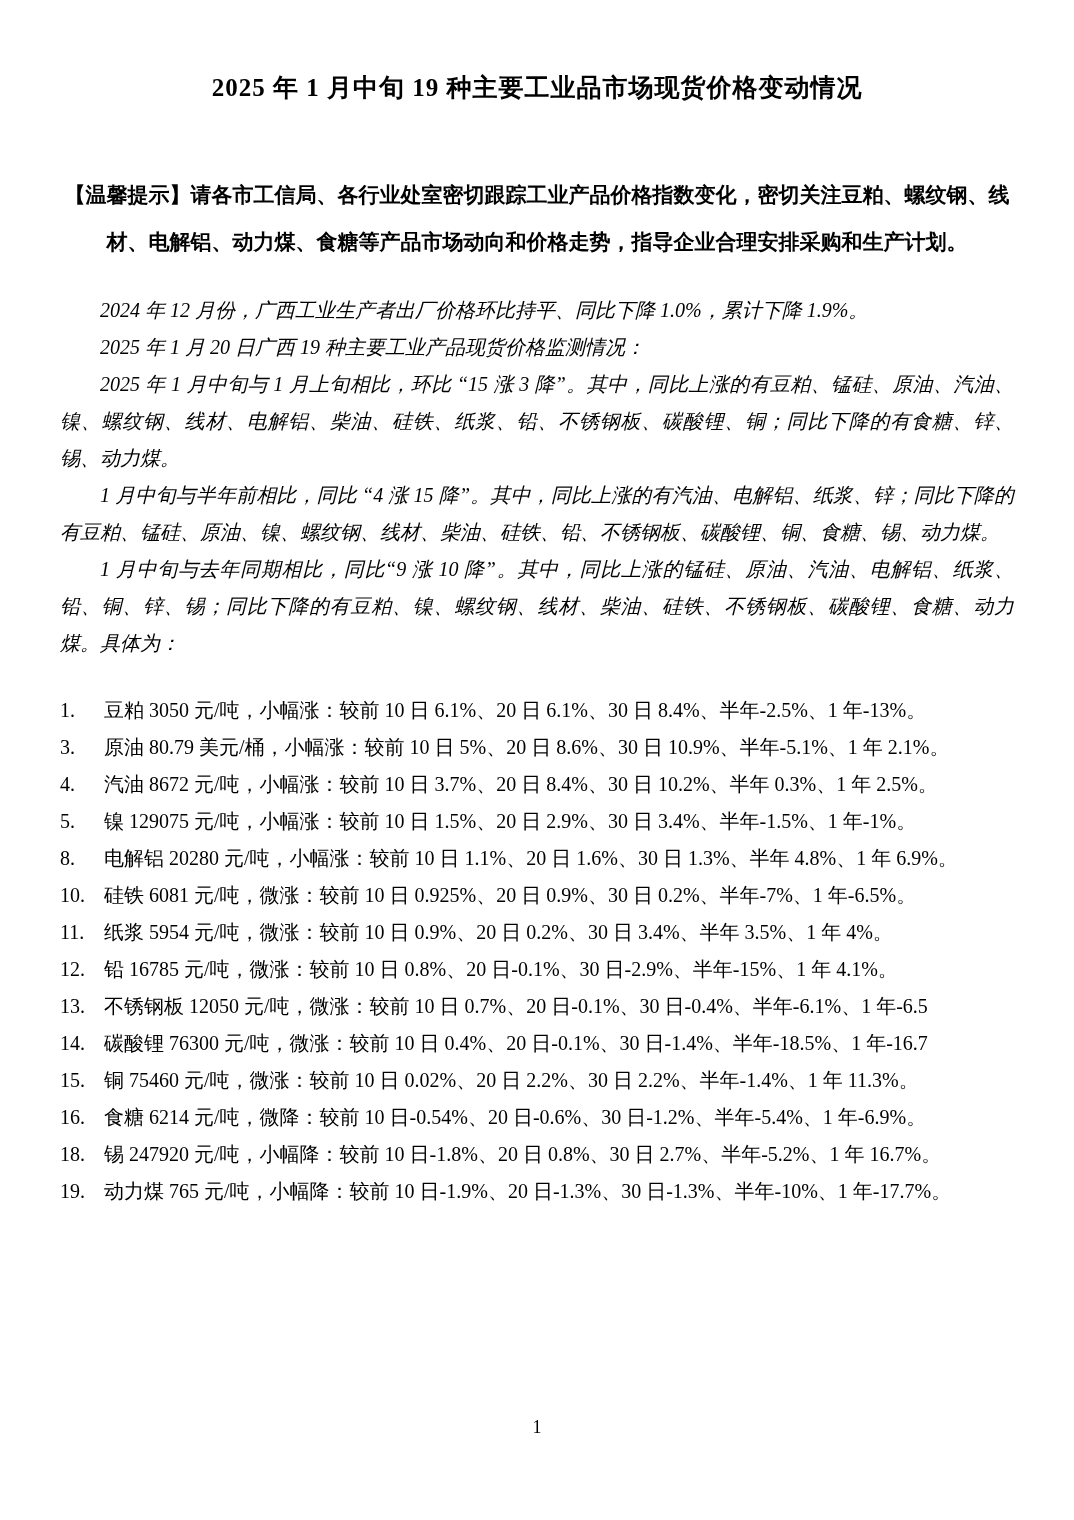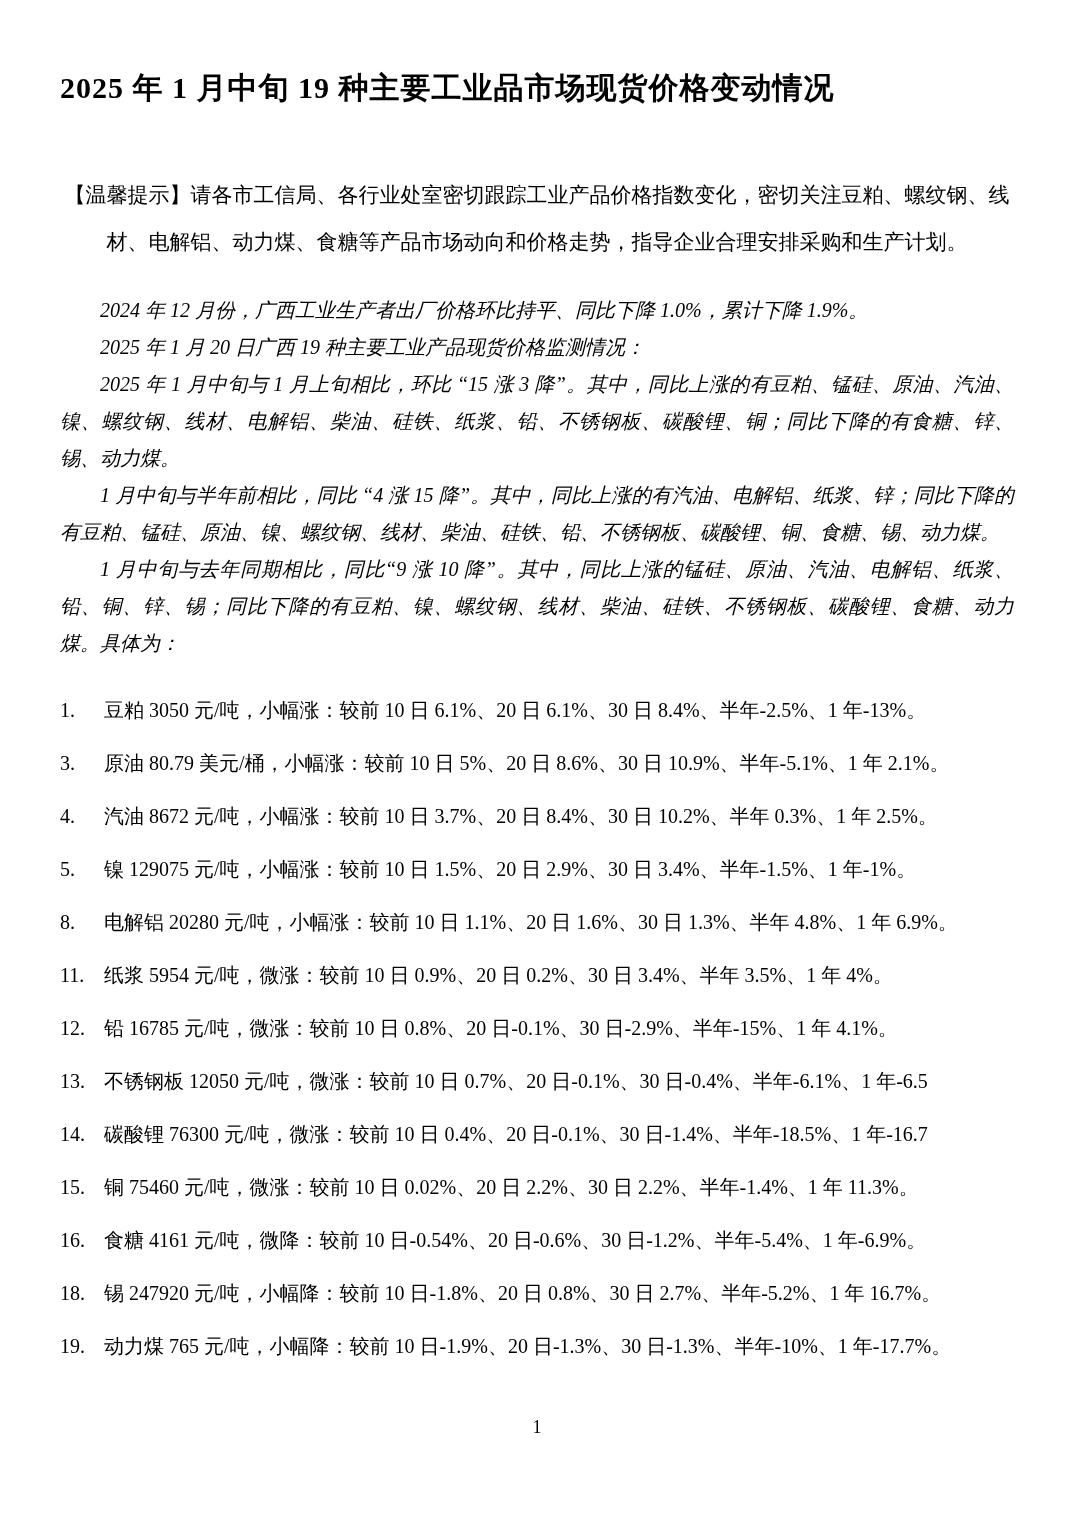--- a/index.html
+++ b/index.html
@@ -10,30 +10,31 @@
     position: relative;
     overflow: hidden;
     box-sizing: border-box;
   }
   .doc {
     padding: 70px 60px 0 60px;
     box-sizing: border-box;
   }
   .title {
     margin: 0;
-    font-size: 30px;
+    text-align: center;
+    font-size: 25px;
     line-height: 36px;
     font-weight: bold;
     letter-spacing: 1px;
   }
   .notice {
     margin-top: 66px;
     font-size: 21px;
     line-height: 47px;
-    font-weight: normal;
+    font-weight: bold;
     text-align: center;
     padding: 0 4px;
   }
   .paras { margin-top: 26px; font-style: italic; }
   .para {
     margin: 0;
     font-size: 20px;
     line-height: 37px;
     text-align: justify;
     text-indent: 2em;
@@ -41,21 +42,20 @@
   .item-list {
     margin-top: 30px;
     list-style: none;
     padding: 0;
   }
   .item {
     font-size: 20px;
     line-height: 37px;
     white-space: nowrap;
     overflow: hidden;
-    margin-top: 16px;
   }
   .item .num {
     display: inline-block;
     min-width: 44px;
   }
   .page-number {
     position: absolute;
     left: 0; right: 0;
     bottom: 82px;
     text-align: center;
@@ -78,25 +78,26 @@
     <p class="para">1 月中旬与半年前相比，同比 “4 涨 15 降”。其中，同比上涨的有汽油、电解铝、纸浆、锌；同比下降的有豆粕、锰硅、原油、镍、螺纹钢、线材、柴油、硅铁、铅、不锈钢板、碳酸锂、铜、食糖、锡、动力煤。</p>
     <p class="para">1 月中旬与去年同期相比，同比“9 涨 10 降”。其中，同比上涨的锰硅、原油、汽油、电解铝、纸浆、铅、铜、锌、锡；同比下降的有豆粕、镍、螺纹钢、线材、柴油、硅铁、不锈钢板、碳酸锂、食糖、动力煤。具体为：</p>
   </div>
 
   <ol class="item-list">
       <li class="item"><span class="num">1.</span><span class="text">豆粕 3050 元/吨，小幅涨：较前 10 日 6.1%、20 日 6.1%、30 日 8.4%、半年-2.5%、1 年-13%。</span></li>
       <li class="item"><span class="num">3.</span><span class="text">原油 80.79 美元/桶，小幅涨：较前 10 日 5%、20 日 8.6%、30 日 10.9%、半年-5.1%、1 年 2.1%。</span></li>
       <li class="item"><span class="num">4.</span><span class="text">汽油 8672 元/吨，小幅涨：较前 10 日 3.7%、20 日 8.4%、30 日 10.2%、半年 0.3%、1 年 2.5%。</span></li>
       <li class="item"><span class="num">5.</span><span class="text">镍 129075 元/吨，小幅涨：较前 10 日 1.5%、20 日 2.9%、30 日 3.4%、半年-1.5%、1 年-1%。</span></li>
       <li class="item"><span class="num">8.</span><span class="text">电解铝 20280 元/吨，小幅涨：较前 10 日 1.1%、20 日 1.6%、30 日 1.3%、半年 4.8%、1 年 6.9%。</span></li>
+      <li class="item"><span class="num">10.</span><span class="text">硅铁 6081 元/吨，微涨：较前 10 日 0.925%、20 日 0.9%、30 日 0.2%、半年-7%、1 年-6.5%。</span></li>
       <li class="item"><span class="num">11.</span><span class="text">纸浆 5954 元/吨，微涨：较前 10 日 0.9%、20 日 0.2%、30 日 3.4%、半年 3.5%、1 年 4%。</span></li>
       <li class="item"><span class="num">12.</span><span class="text">铅 16785 元/吨，微涨：较前 10 日 0.8%、20 日-0.1%、30 日-2.9%、半年-15%、1 年 4.1%。</span></li>
       <li class="item"><span class="num">13.</span><span class="text">不锈钢板 12050 元/吨，微涨：较前 10 日 0.7%、20 日-0.1%、30 日-0.4%、半年-6.1%、1 年-6.5</span></li>
       <li class="item"><span class="num">14.</span><span class="text">碳酸锂 76300 元/吨，微涨：较前 10 日 0.4%、20 日-0.1%、30 日-1.4%、半年-18.5%、1 年-16.7</span></li>
       <li class="item"><span class="num">15.</span><span class="text">铜 75460 元/吨，微涨：较前 10 日 0.02%、20 日 2.2%、30 日 2.2%、半年-1.4%、1 年 11.3%。</span></li>
-      <li class="item"><span class="num">16.</span><span class="text">食糖 4161 元/吨，微降：较前 10 日-0.54%、20 日-0.6%、30 日-1.2%、半年-5.4%、1 年-6.9%。</span></li>
+      <li class="item"><span class="num">16.</span><span class="text">食糖 6214 元/吨，微降：较前 10 日-0.54%、20 日-0.6%、30 日-1.2%、半年-5.4%、1 年-6.9%。</span></li>
       <li class="item"><span class="num">18.</span><span class="text">锡 247920 元/吨，小幅降：较前 10 日-1.8%、20 日 0.8%、30 日 2.7%、半年-5.2%、1 年 16.7%。</span></li>
       <li class="item"><span class="num">19.</span><span class="text">动力煤 765 元/吨，小幅降：较前 10 日-1.9%、20 日-1.3%、30 日-1.3%、半年-10%、1 年-17.7%。</span></li>
     </ol>
 
 </div>
 
 <div class="page-number">1</div>
 
 </body></html>

